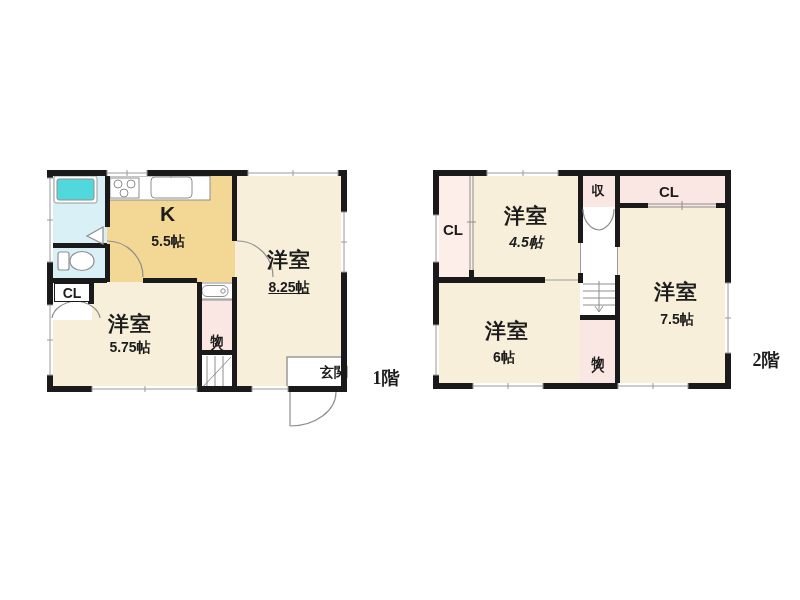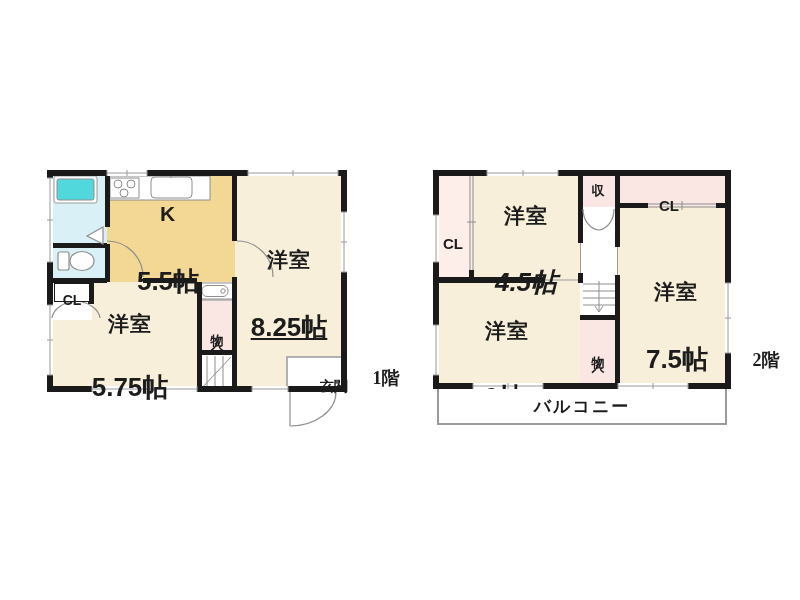--- a/index.html
+++ b/index.html
@@ -5,23 +5,23 @@
   html,body{margin:0;padding:0;background:#fff;}
   #canvas{
     position:relative;width:800px;height:600px;background:#ffffff;overflow:hidden;
     font-family:"Liberation Sans","DejaVu Sans",sans-serif;color:#1c1c1c;
   }
   .plan{position:absolute;}
   .plan svg{position:absolute;left:0;top:0;overflow:visible;}
   .lbl{position:absolute;transform:translate(-50%,-50%);white-space:nowrap;
        font-weight:bold;line-height:1;letter-spacing:1px;}
   .room-main{font-size:21px;}
-  .room-size{font-size:26px;letter-spacing:0;margin-top:40px;}
+  .room-size{font-size:14px;letter-spacing:0;}
   .lbl-small{font-size:13px;letter-spacing:0;}
-  .lbl-cl{font-size:14px;letter-spacing:0;margin-top:14px;}
+  .lbl-cl{font-size:14px;letter-spacing:0;}
   .vert{writing-mode:vertical-rl;text-orientation:upright;letter-spacing:2px;}
   .clbox{position:absolute;border:1.5px solid #1a1a1a;background:#fff;
          display:flex;align-items:center;justify-content:center;}
   #balcony{position:absolute;left:437px;top:389px;width:286px;height:34px;
            background:#fff;border:2px solid #9a9a9a;border-top:none;
            display:flex;align-items:center;justify-content:center;
            font-weight:bold;font-size:17px;letter-spacing:2px;}
   .floor-name{position:absolute;transform:translate(-50%,-50%);
               font-weight:bold;font-size:18px;font-family:Liberation Serif, serif;}
 </style>
@@ -283,20 +283,17 @@
     <div class="lbl room-size" style="left:93px;top:72px;font-style:italic;">4.5帖</div>
     <div class="lbl lbl-small" style="left:165px;top:20px;">収</div>
     <div class="lbl lbl-cl" style="left:236px;top:21px;font-size:15px;">CL</div>
     <div class="lbl room-main" style="left:243px;top:121px;">洋室</div>
     <div class="lbl room-size" style="left:244px;top:149px;">7.5帖</div>
     <div class="lbl room-main" style="left:74px;top:160px;">洋室</div>
     <div class="lbl room-size" style="left:71px;top:187px;">6帖</div>
     <div class="lbl lbl-small vert" style="left:165px;top:178px;">物入</div>
   </div>
 
-  <div id="balcony">
-    <span>バルコニー</span>
-  </div>
 
   <div class="floor-name" style="left:386px;top:378px;">1階</div>
   <div class="floor-name" style="left:766px;top:360px;">2階</div>
 
 </div>
 
 </body></html>

